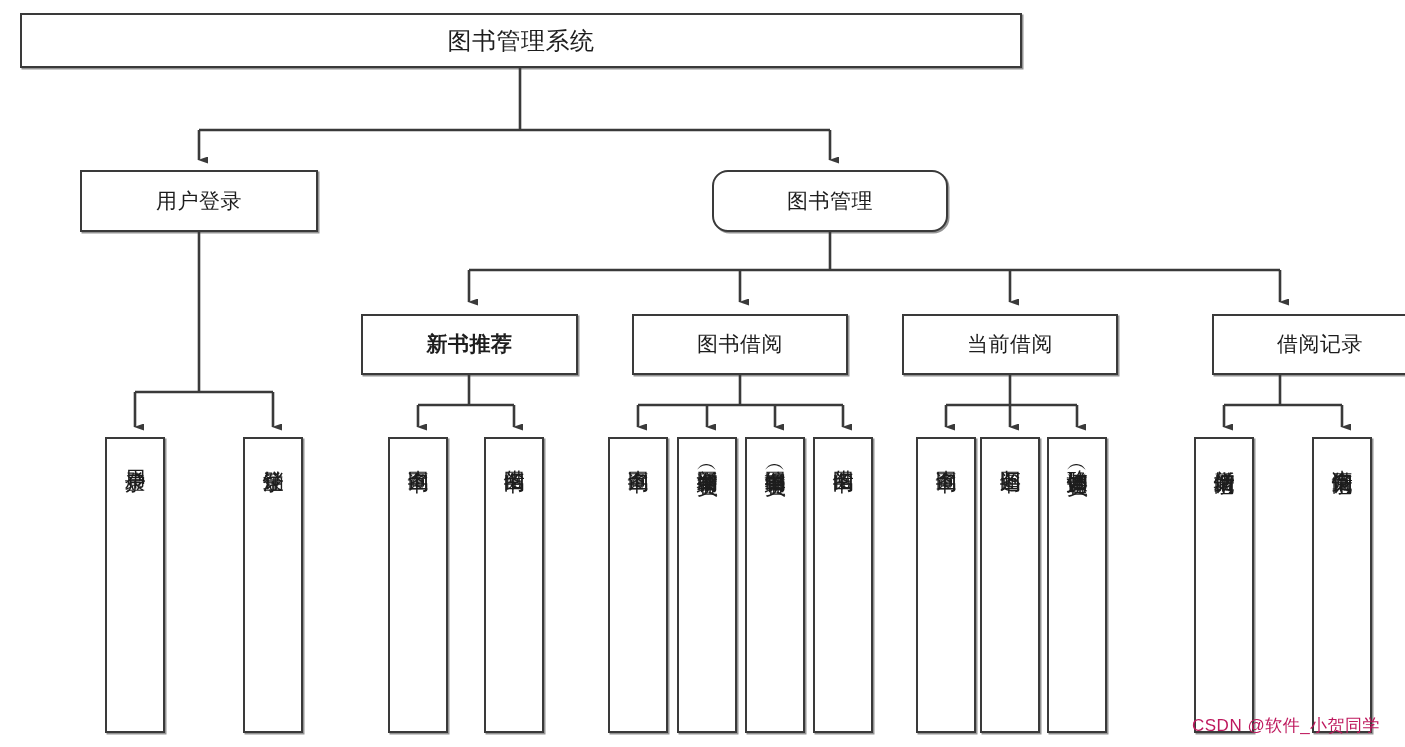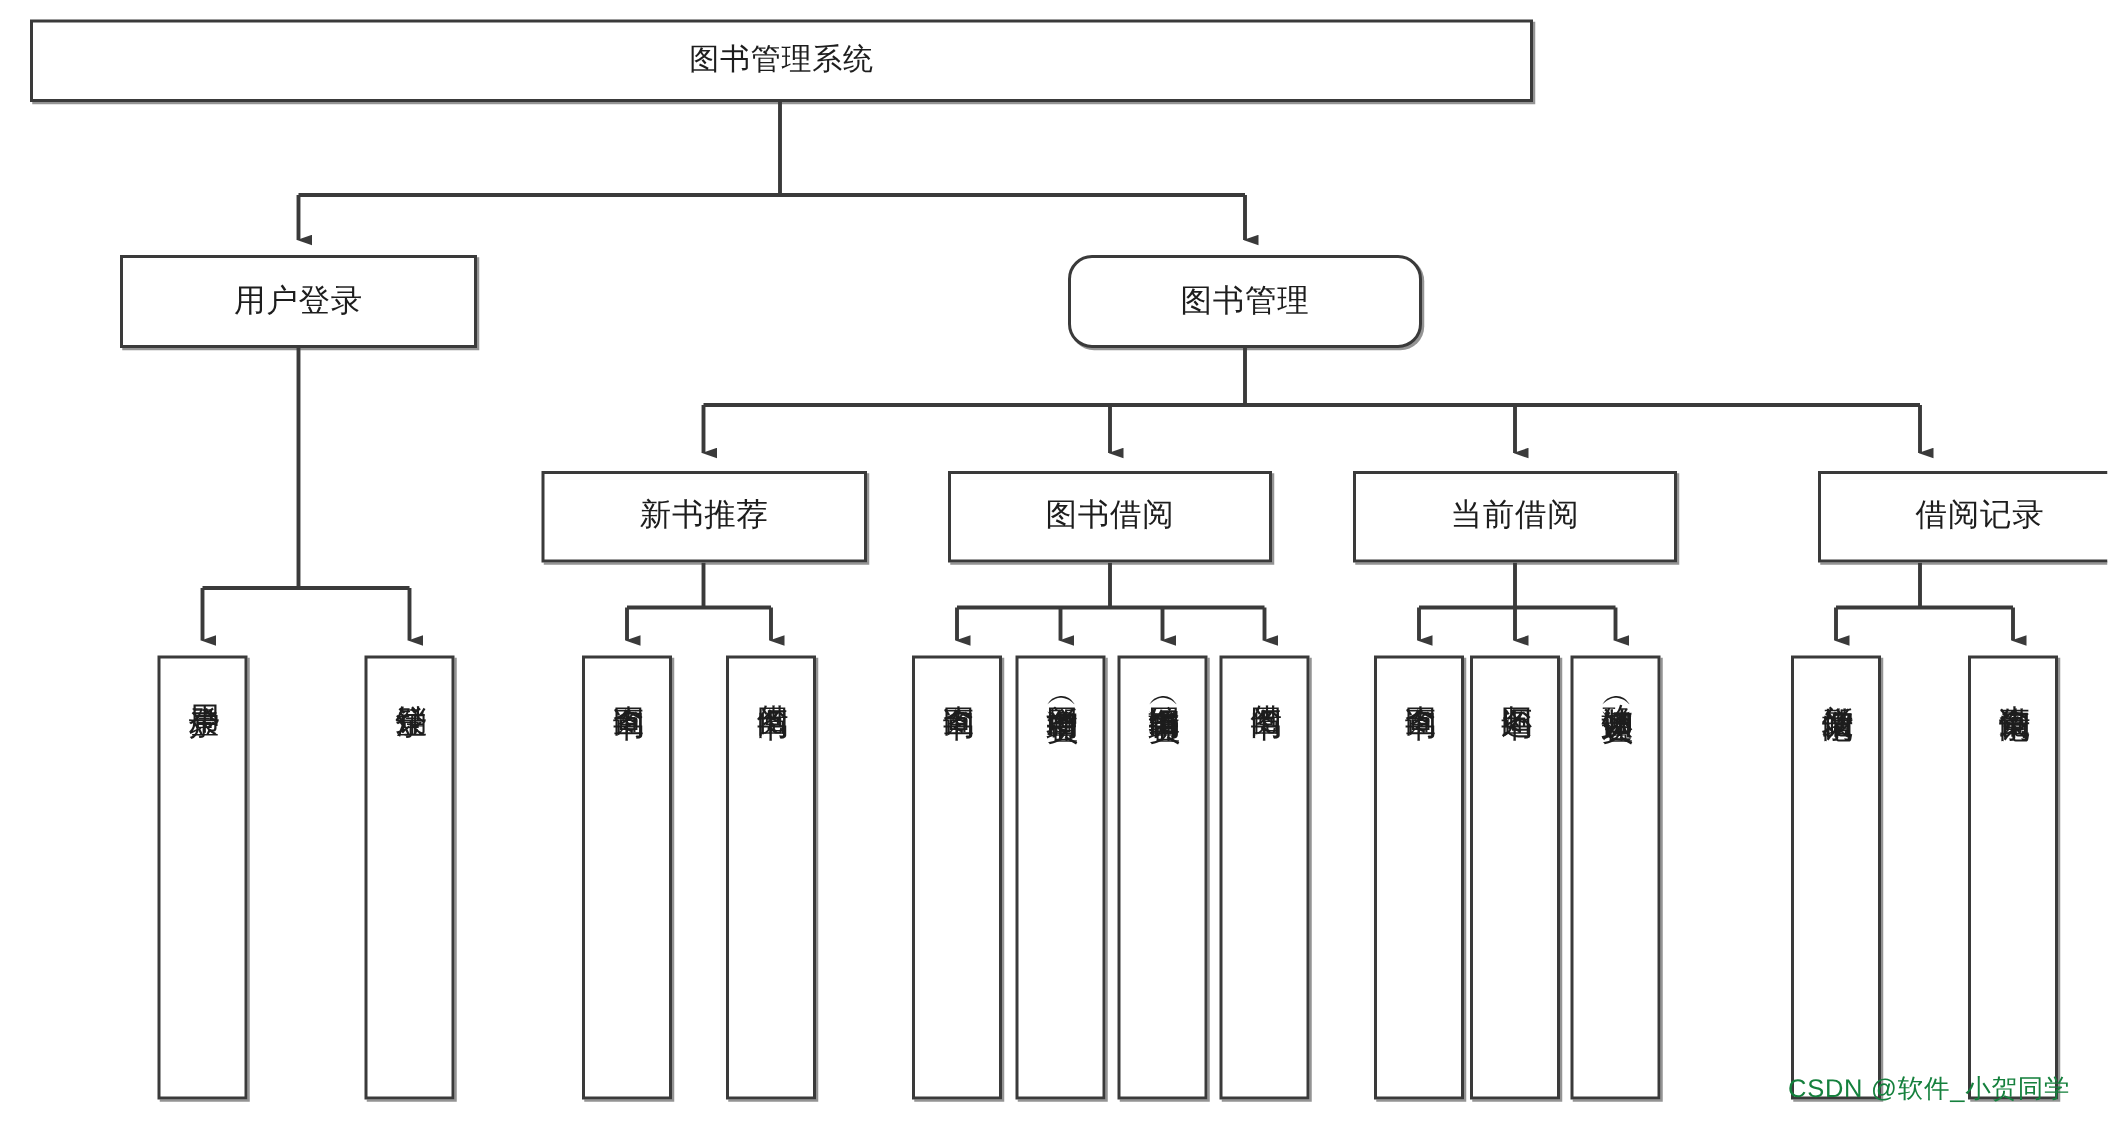--- a/index.html
+++ b/index.html
@@ -41,42 +41,42 @@
     line-height: 1.16;
     text-align: center;
     white-space: pre;
   }
   
   .node.h .label {
     font-size: 21px;
     letter-spacing: 0.5px;
   }
   #node-root .label {
-    font-size: 20px;
+    font-size: 24px;
   }
   
   .node.v {
     align-items: flex-start;
     justify-content: center;
     padding-top: 14px;
   }
   .node.v .label {
     font-size: 21px;
     writing-mode: vertical-rl;
     text-orientation: upright;
     line-height: 1.06;
     letter-spacing: 1px;
     white-space: nowrap;
   }
   #watermark {
     position: absolute;
     left: 1192px;
     top: 714px;
     font-size: 17px;
-    color: #15803d;
+    color: #be185d;
     white-space: nowrap;
     letter-spacing: 0.5px;
   }
 </style>
 </head>
 <body>
 
 <div id="canvas">
 
   <svg class="wires" viewBox="0 0 1405 747">
@@ -133,21 +133,21 @@
     <span class="label">图书管理系统</span>
   </div>
 
   <div class="node h" style="left:80px; top:170px; width:238px; height:62px;">
     <span class="label">用户登录</span>
   </div>
   <div class="node h" style="left:712px; top:170px; width:236px; height:62px;border-radius:16px;">
     <span class="label">图书管理</span>
   </div>
 
-  <div class="node h" style="left:361px; top:314px; width:217px; height:61px;">
+  <div class="node h" style="left:361px; top:314px; width:217px; height:61px;font-weight:bold;">
     <span class="label">新书推荐</span>
   </div>
   <div class="node h" style="left:902px; top:314px; width:216px; height:61px;">
     <span class="label">当前借阅</span>
   </div>
   <div class="node h" style="left:632px; top:314px; width:216px; height:61px;">
     <span class="label">图书借阅</span>
   </div>
   <div class="node h" style="left:1172px; top:314px; width:216px; height:61px;margin-left:40px;">
     <span class="label">借阅记录</span>

